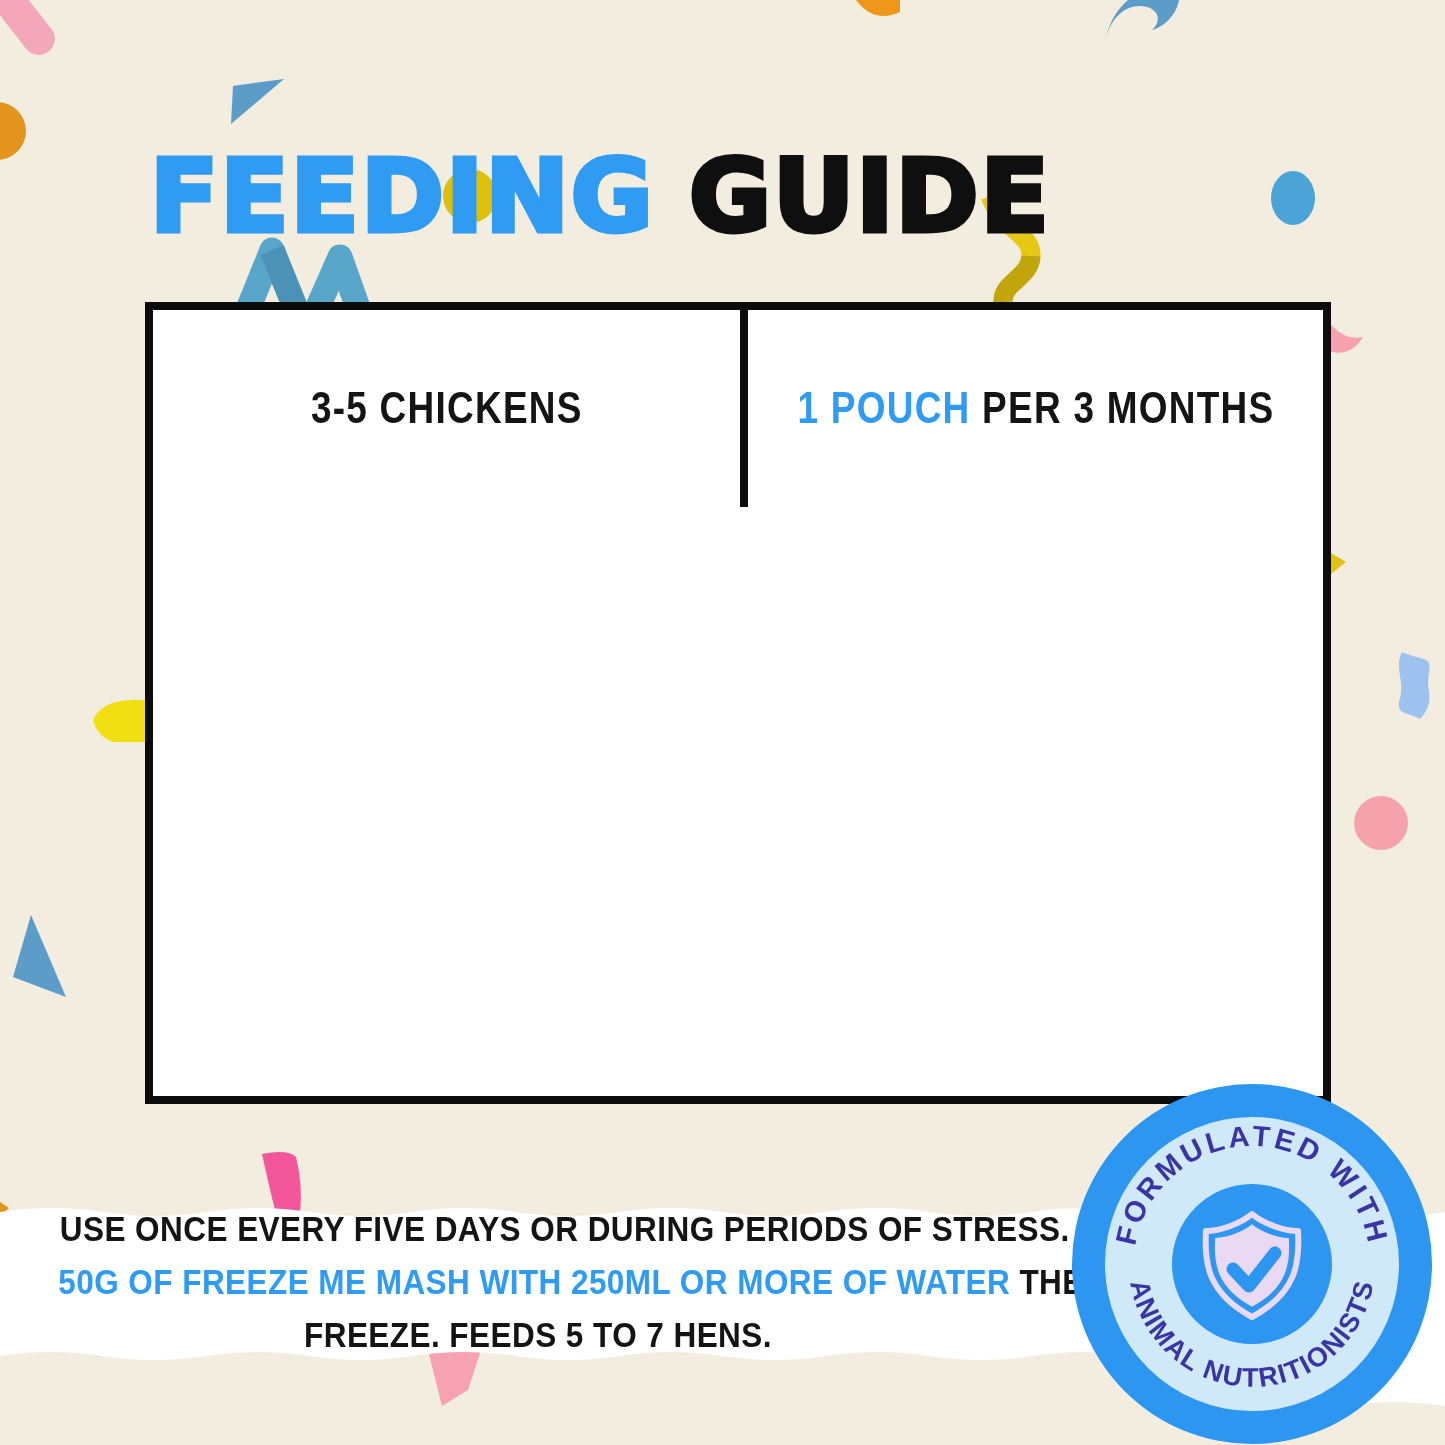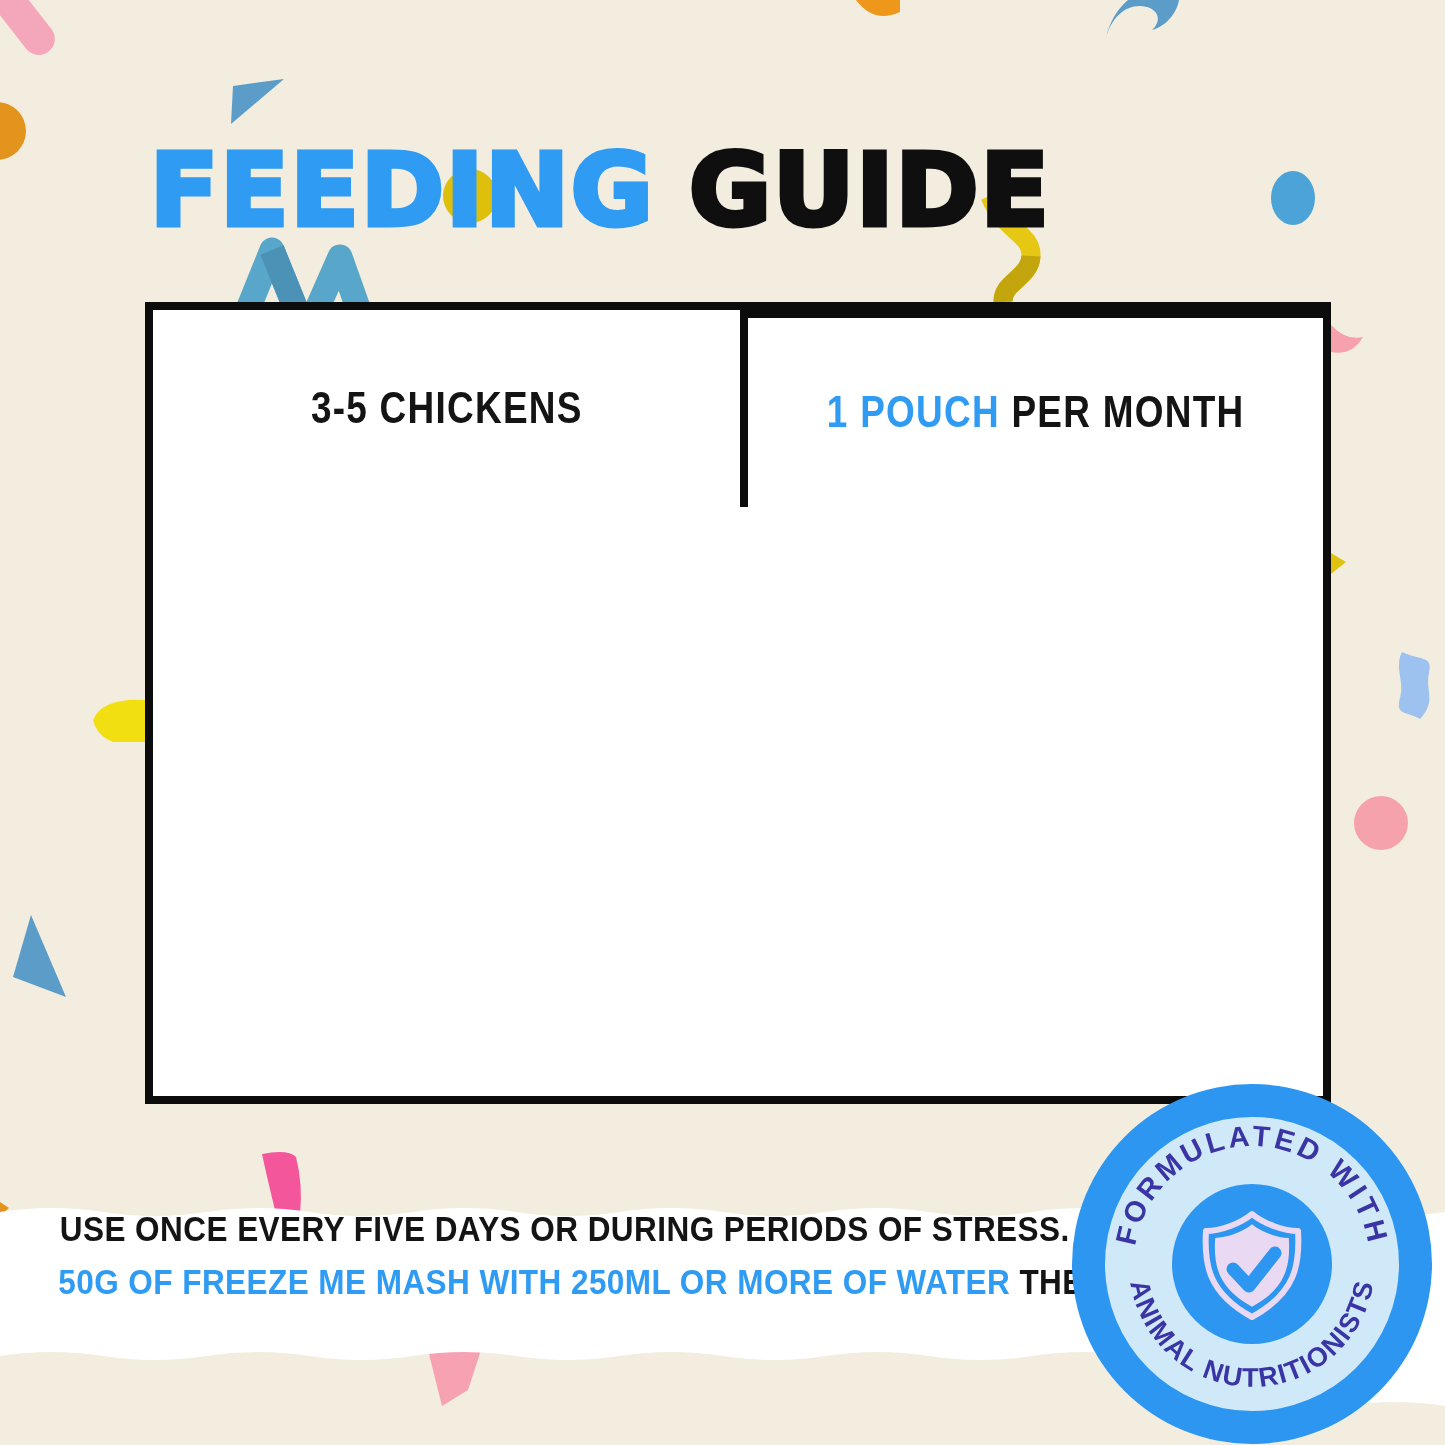--- a/index.html
+++ b/index.html
@@ -1,21 +1,21 @@
 <!DOCTYPE html>
 <html><head>
 <meta charset="utf-8">
 <style>
   html,body{margin:0;padding:0;}
   body{font-family:"Liberation Sans",sans-serif;}
   .canvas{position:relative;width:1445px;height:1445px;background:#f2edde;overflow:hidden;}
   .layer{position:absolute;left:0;top:0;}
 
   
-  .title{position:absolute;left:150px;top:132px;margin:0;z-index:2;
+  .title{position:absolute;left:150px;top:138px;margin:0;z-index:2;
          font-family:"DejaVu Sans",sans-serif;font-weight:900;font-size:100px;
          letter-spacing:2px;white-space:nowrap;}
   .title .t-blue{color:#2f9bf3;-webkit-text-stroke:5px #2f9bf3;paint-order:stroke fill;}
   .title .t-black{color:#0f0f0f;-webkit-text-stroke:5px #0f0f0f;paint-order:stroke fill;margin-left:34px;}
 
   
   .ftable{position:absolute;left:145px;top:302px;width:1186px;height:802px;z-index:3;
           display:grid;grid-template-columns:595px 1fr;grid-template-rows:repeat(4,1fr);
           border:8px solid #0c0c0c;background:#ffffff;box-sizing:border-box;}
   .cell{display:flex;align-items:center;justify-content:center;border-top:8px solid #0c0c0c;}
@@ -86,35 +86,38 @@
 
     <polygon points="0,1202 9,1208 0,1216" fill="#e2941c"></polygon>
   </svg>
 
   <h1 class="title"><span class="t-blue">FEEDING</span><span class="t-black">GUIDE</span></h1>
 
   <div class="ftable">
     <div class="cell left r0">
       <span class="cond">3-5 CHICKENS</span>
     </div>
-    <div class="cell">
-      <span class="cond"><span class="blue">1 POUCH</span> <span>PER MONTH</span></span>
+    <div class="cell r0">
+      <span class="cond"><span class="blue">1 POUCH</span> <span>PER 3 MONTHS</span></span>
     </div>
   </div>
 
   <svg class="layer strip-svg" width="1445" height="1445" viewBox="0 0 1445 1445">
     <path id="torn-path" fill="#ffffff" d="M 0 1212 q 51.607142857142854 -8 103.21428571428571 0 q 51.607142857142854 8 103.21428571428571 0 q 51.607142857142854 -8 103.21428571428571 0 q 51.607142857142854 8 103.21428571428571 0 q 51.607142857142854 -8 103.21428571428571 0 q 51.607142857142854 8 103.21428571428571 0 q 51.607142857142854 -8 103.21428571428571 0 q 51.607142857142854 8 103.21428571428571 0 q 51.607142857142854 -8 103.21428571428571 0 q 51.607142857142854 8 103.21428571428571 0 q 51.607142857142854 -8 103.21428571428571 0 q 51.607142857142854 8 103.21428571428571 0 q 51.607142857142854 -8 103.21428571428571 0 q 51.607142857142854 8 103.21428571428571 0 L 1445 1406 q -51.607142857142854 -8 -103.21428571428571 0 L 1341.7857142857142 1356 q -51.607142857142854 -8 -103.21428571428571 0 q -51.607142857142854 8 -103.21428571428571 0 q -51.607142857142854 -8 -103.21428571428571 0 q -51.607142857142854 8 -103.21428571428571 0 q -51.607142857142854 -8 -103.21428571428571 0 q -51.607142857142854 8 -103.21428571428571 0 q -51.607142857142854 -8 -103.21428571428571 0 q -51.607142857142854 8 -103.21428571428571 0 q -51.607142857142854 -8 -103.21428571428571 0 q -51.607142857142854 8 -103.21428571428571 0 q -51.607142857142854 -8 -103.21428571428571 0 q -51.607142857142854 8 -103.21428571428571 0 q -51.607142857142854 -8 -103.21428571428571 0 Z"></path>
   </svg>
 
   <div class="note">
     <div class="note-line">
       <span class="ncond"><span>USE ONCE EVERY FIVE DAYS OR DURING PERIODS OF STRESS.</span> <span class="nb">MIX</span></span>
     </div>
     <div class="note-line">
       <span class="ncond"><span class="nb">50G OF FREEZE ME MASH WITH 250ML OR MORE OF WATER</span> <span>THEN</span></span>
+    </div>
+    <div class="note-line">
+      <span class="ncond">FREEZE. FEEDS 5 TO 7 HENS.</span>
     </div>
   </div>
 
   <svg class="badge-svg" width="380" height="380" viewBox="0 0 380 380">
     <circle cx="190" cy="190" r="180" fill="#2d96f1"></circle>
     <circle cx="190" cy="190" r="147" fill="#cfe9f8"></circle>
     <circle cx="190" cy="190" r="80" fill="#2d96f1"></circle>
     <defs>
       <path id="arcTop" d="M 79.1 230.4 A 118 118 0 1 1 300.9 230.4" fill="none"></path>
       <path id="arcBottom" d="M 74.4 147.9 A 123 123 0 1 0 305.6 147.9" fill="none"></path>

